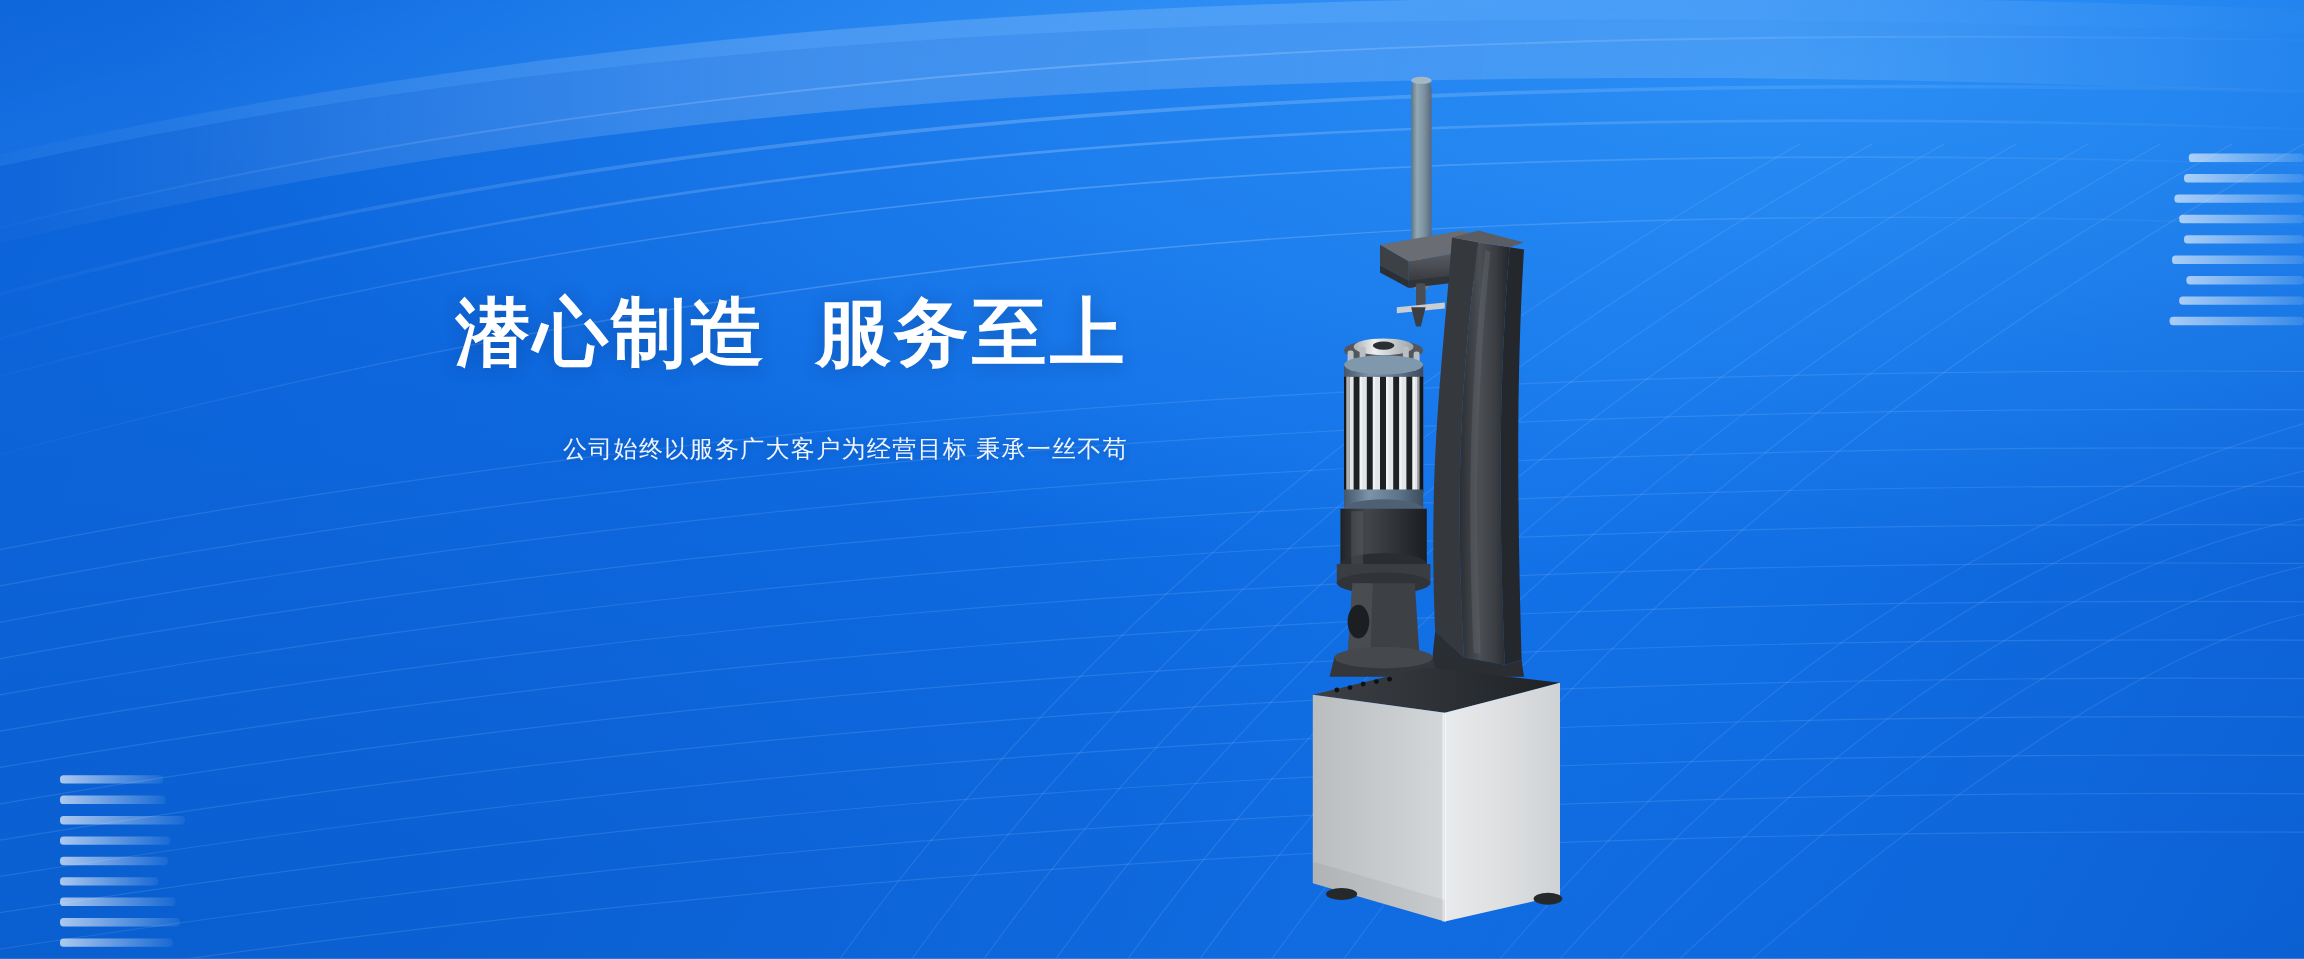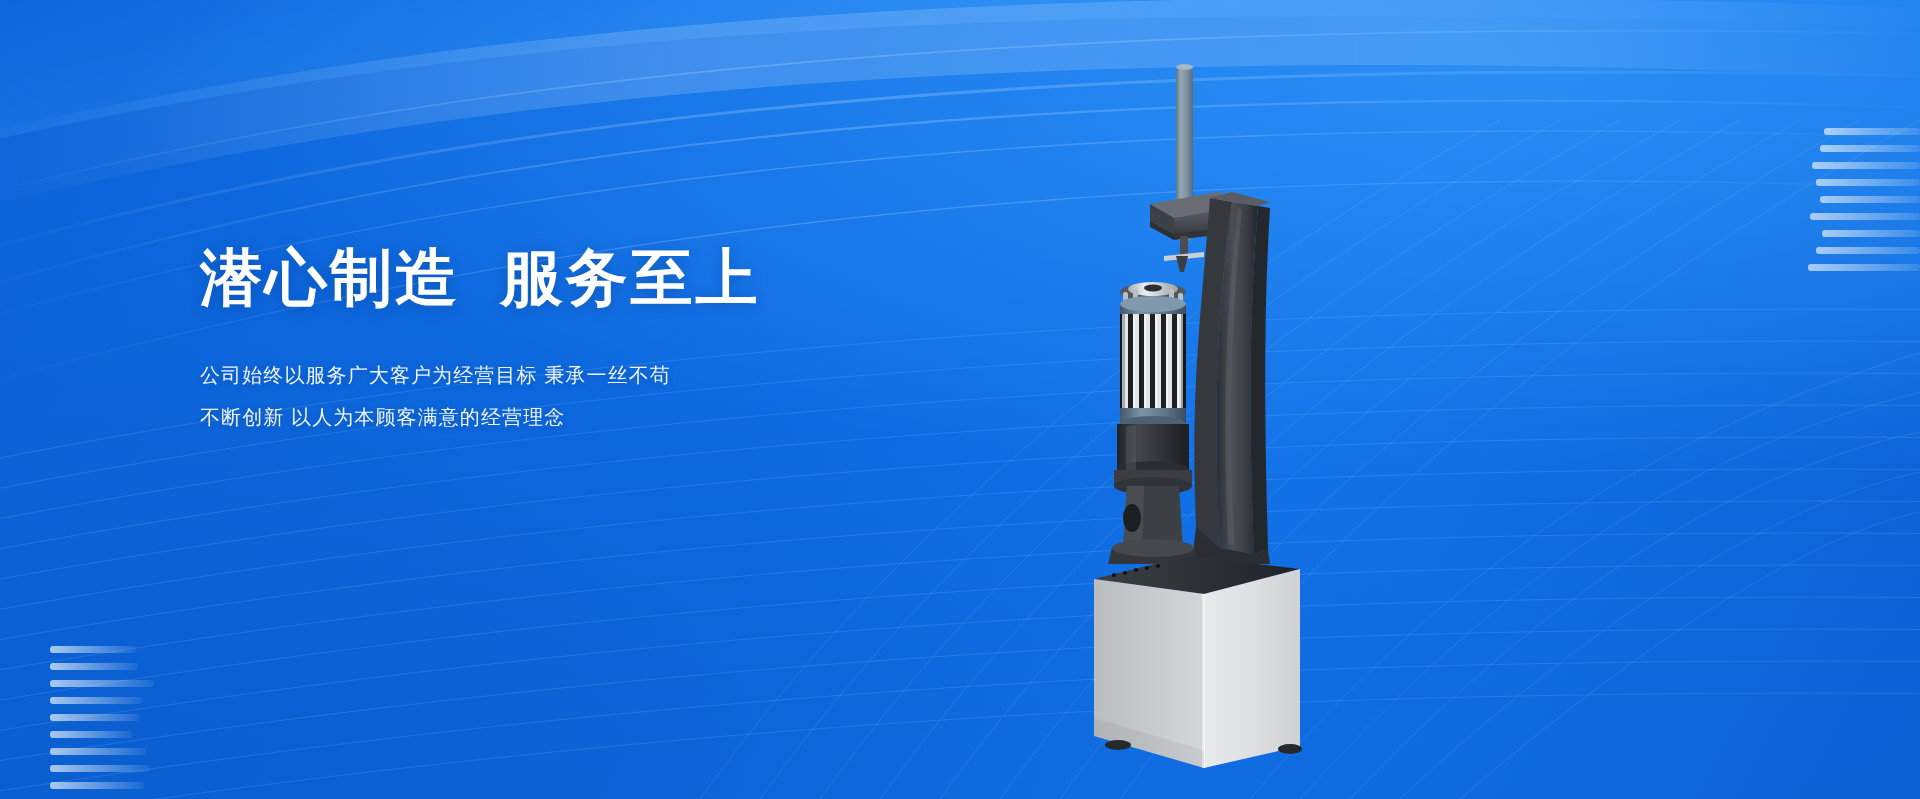--- a/index.html
+++ b/index.html
@@ -30,22 +30,23 @@
   }
   .vignette{
     position:absolute; inset:0;
     background:radial-gradient(120% 130% at 50% 45%, rgba(0,0,0,0) 55%, rgba(4,48,110,.30) 100%);
     pointer-events:none;
   }
 
   
   .copy{
     position:absolute;
-    left:200px; top:243px;
+    left:180px; top:243px;
     width:760px;
+    text-align:right;
   }
   .headline{
     color:#ffffff;
     font-size:62px;
     font-weight:bold;
     letter-spacing:3px;
     line-height:1.12;
     white-space:pre;
     text-shadow:0 2px 14px rgba(3,40,96,.30);
   }
@@ -178,21 +179,20 @@
     <div class="bar" style="width:82px"></div>
     <div class="bar" style="width:96px"></div>
     <div class="bar" style="width:100px"></div>
     <div class="bar" style="width:94px"></div>
   </div>
 
   <div class="copy">
     <div class="headline">潜心制造  服务至上</div>
     <div class="subcopy">
       <div>公司始终以服务广大客户为经营目标 秉承一丝不苟</div>
-      <div>不断创新 以人为本顾客满意的经营理念</div>
     </div>
   </div>
 
   <svg class="machine" viewBox="0 0 230 735">
     <defs>
       <linearGradient id="rodG" x1="0" y1="0" x2="1" y2="0">
         <stop offset="0" stop-color="#5f7483"></stop>
         <stop offset="0.28" stop-color="#93a8b5"></stop>
         <stop offset="0.62" stop-color="#7e93a1"></stop>
         <stop offset="1" stop-color="#58697a"></stop>

